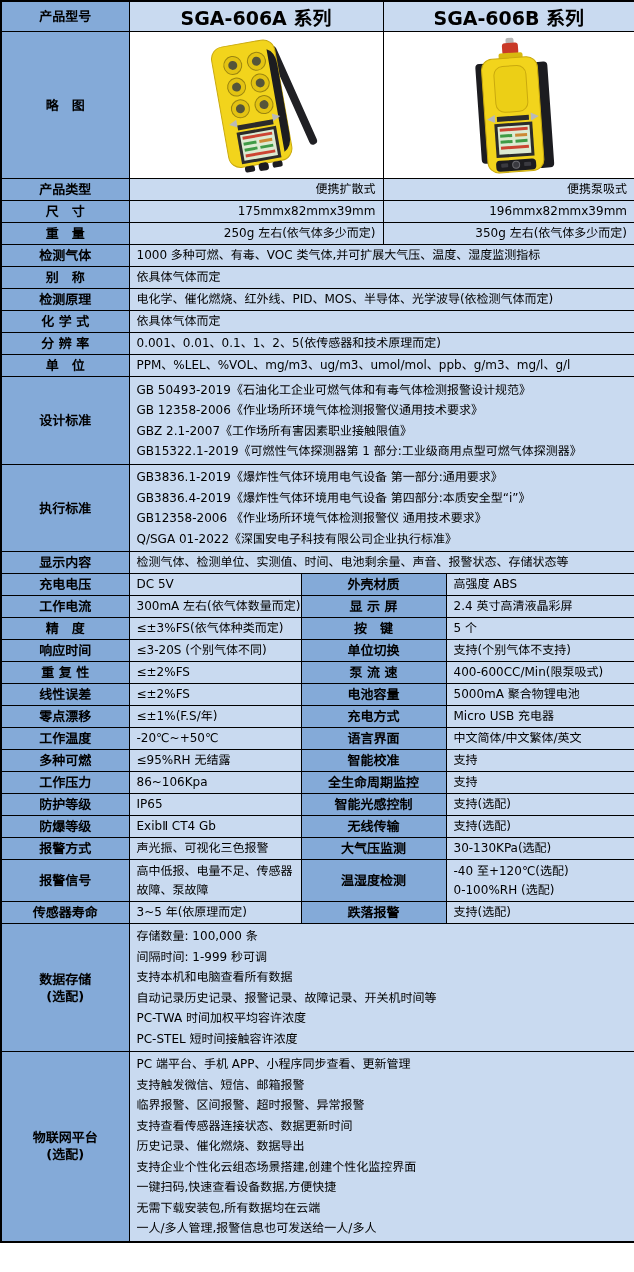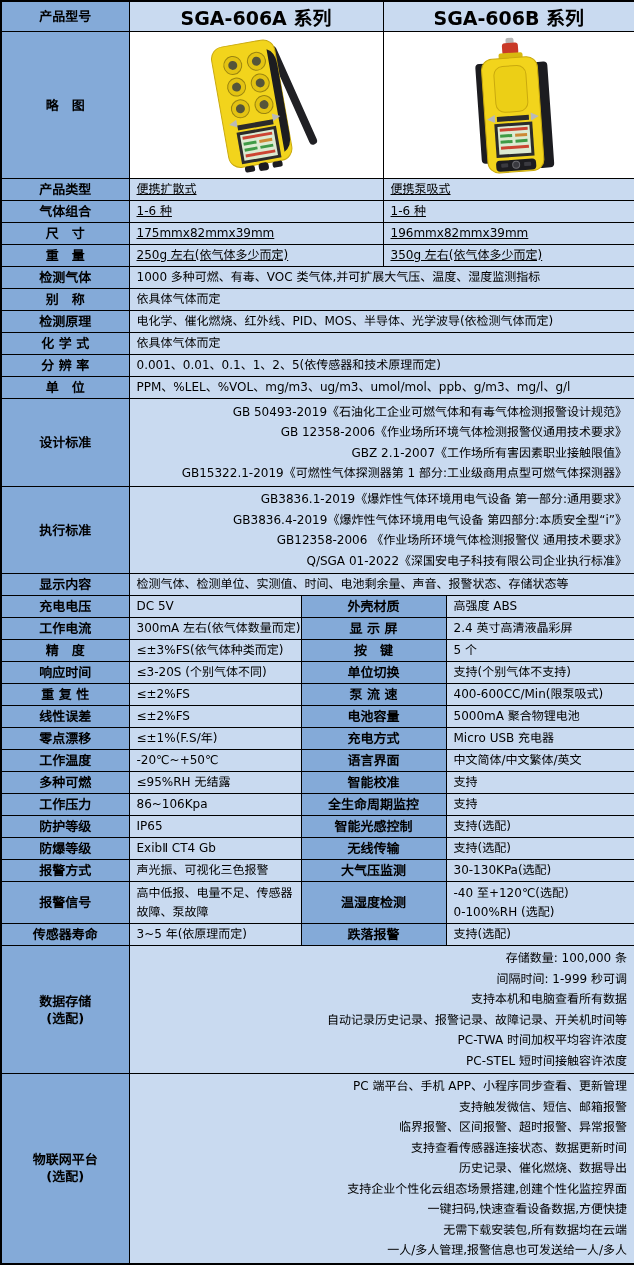--- a/index.html
+++ b/index.html
@@ -7,25 +7,25 @@
     --value-bg:#c9daf0;
     --border:#000000;
   }
   html,body{margin:0;padding:0;background:#fff;}
   body{width:634px;font-family:"DejaVu Sans","Liberation Sans",sans-serif;color:#000;}
   table.spec{border-collapse:collapse;table-layout:fixed;width:634px;border:2px solid var(--border);}
   td{border:1px solid var(--border);font-size:12px;vertical-align:middle;overflow:hidden;padding:1px 4px;}
   td.lbl{background:var(--label-bg);font-weight:bold;text-align:center;font-size:13px;padding:1px 2px;line-height:17px;}
   td.hdr{background:var(--value-bg);font-weight:bold;text-align:center;font-size:19px;}
   td.val{background:var(--value-bg);text-align:left;padding:1px 7px;line-height:19px;}
-  td.c{text-align:left;text-decoration:underline;}
+  td.c{text-align:right;}
   td.nw{white-space:nowrap;}
   td.img{background:#ffffff;padding:0;vertical-align:middle;text-align:center;}
   td.ml{padding:2px 7px;}
-  td.ml div{line-height:20.5px;white-space:nowrap;text-align:right;}
+  td.ml div{line-height:20.5px;white-space:nowrap;}
   tr{height:21px;}
   tr.r-hdr{height:22px;}
   tr.r-img{height:132px;}
   tr.r-2l{height:42px;}
   svg{display:block;margin:0 auto;}
 </style>
 </head>
 <body>
 
 <table class="spec">
@@ -116,25 +116,20 @@
         </svg>
       </td>
     </tr>
 
     <tr>
       <td class="lbl">产品类型</td>
       <td class="val c" colspan="2">便携扩散式</td>
       <td class="val c" colspan="2">便携泵吸式</td>
     </tr>
     <tr>
-      <td class="lbl">气体组合</td>
-      <td class="val c" colspan="2">1-6 种</td>
-      <td class="val c" colspan="2">1-6 种</td>
-    </tr>
-    <tr>
       <td class="lbl">尺　寸</td>
       <td class="val c" colspan="2">175mmx82mmx39mm</td>
       <td class="val c" colspan="2">196mmx82mmx39mm</td>
     </tr>
     <tr>
       <td class="lbl">重　量</td>
       <td class="val c" colspan="2">250g 左右(依气体多少而定)</td>
       <td class="val c" colspan="2">350g 左右(依气体多少而定)</td>
     </tr>
 

